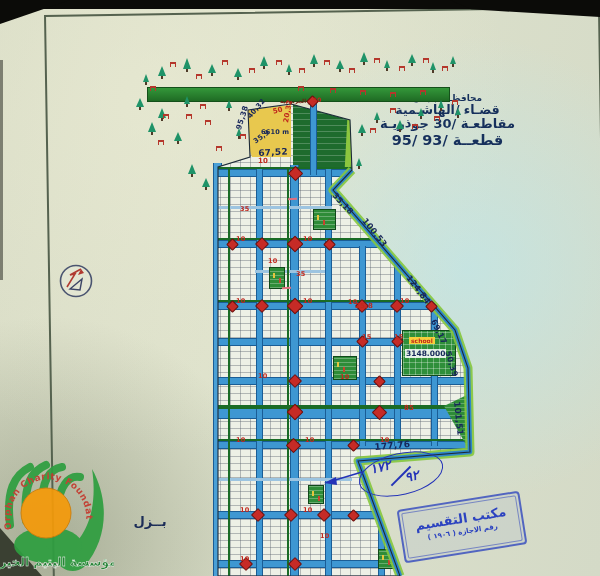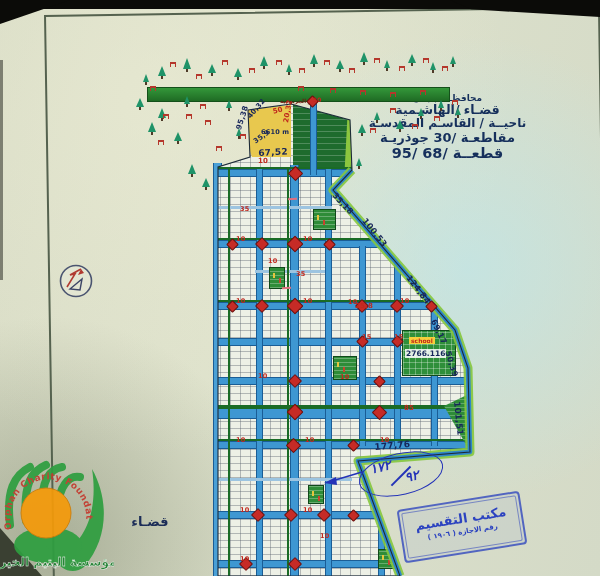--- a/index.html
+++ b/index.html
@@ -100,23 +100,22 @@
   <div class="frame"></div>
   <div class="band-top"></div>
   <div class="wedge-tr"></div>
   <div class="wedge-tl"></div>
   <div class="edge-l"></div>
 
 
   <div class="loc">
     <div class="l1">محافظـة /بابــل</div>
     <div class="l2">قضـاء /الهاشـمية</div>
-    <div class="l3">ناحيــة / القاسـم المقدسـة</div>
     <div class="l4">مقاطعـة /30 جوذريـة</div>
-    <div class="l5">قطعــة /68 /95</div>
+    <div class="l5">قطعــة /93 /95</div>
   </div>
 
   <div class="river">
     <span>نهر الجربوعية</span>
   </div>
 
   <div style="position:absolute;left:0;top:0;width:600px;height:576px;">
       <div class="tree" style="left: 158px; top: 66px; border-left-width: 4.5px; border-right-width: 4.5px; border-bottom-width: 10px;">
         <div class="trunk" style="left: -1px; top: 10px;"></div>
       </div>
@@ -249,21 +248,21 @@
       <div class="redmark" style="left: 304px; top: 140px;"></div>
       <div class="redmark" style="left: 316px; top: 146px;"></div>
       <div class="redmark" style="left: 328px; top: 152px;"></div>
       <div class="redmark" style="left: 340px; top: 158px;"></div>
       <div class="redmark" style="left: 306px; top: 154px;"></div>
       <div class="redmark" style="left: 318px; top: 160px;"></div>
       <div class="redmark" style="left: 332px; top: 164px;"></div>
     </div>
 
   <div class="drain"></div>
-  <div class="drain-label">قضـاء</div>
+  <div class="drain-label">بــزل</div>
 
   <div class="subdiv">
     <div class="yellow-plot"></div>
     <div class="orchard"></div>
     <div class="orch-edge-r"></div>
     <div class="orch-edge-b"></div>
     <div style="position:absolute;left:0;top:0;width:600px;height:576px;">
         <div class="road h" style="left: 218px; top: 169px; width: 134px; height: 6px;"></div>
         <div class="road h" style="left: 218px; top: 240px; width: 163px; height: 6px;"></div>
         <div class="road h" style="left: 218px; top: 302px; width: 214px; height: 6px;"></div>
@@ -307,21 +306,21 @@
           <div class="ptree" style="left: 9px; top: 10px; background: rgb(198, 69, 46);"></div>
         </div>
         <div class="park" style="left: 378px; top: 549px; width: 16px; height: 18px;">
           <div class="ptree" style="left: 3px; top: 5px; background: rgb(231, 198, 61);"></div>
           <div class="ptree" style="left: 9px; top: 10px; background: rgb(198, 69, 46);"></div>
         </div>
       </div>
     <div class="green-tri"></div>
     <div class="school">
       <span class="school-label">school</span>
-      <span class="school-area">2766.116</span>
+      <span class="school-area">3148.000</span>
     </div>
   </div>
 
   <svg class="bsvg" width="600" height="576">
     <polyline fill="none" stroke="#85c63e" stroke-width="9" stroke-linejoin="round" opacity="0.9" points="352,170 333,190 455,330 468,368 470,452 358,461 400,576"></polyline>
     <polyline fill="none" stroke="#2e86c8" stroke-width="4.5" stroke-linejoin="round" points="352,170 333,190 455,330 468,368 470,452 358,461 400,576"></polyline>
     <polygon fill="none" stroke="#1c2a38" stroke-width="1.1" points="248,110 291,104 350,120 352,170 333,190 455,330 468,368 470,452 358,461 400,576 218,576 218,167 250,157"></polygon>
   </svg>
 
   <div style="position:absolute;left:0;top:0;width:600px;height:576px;">

